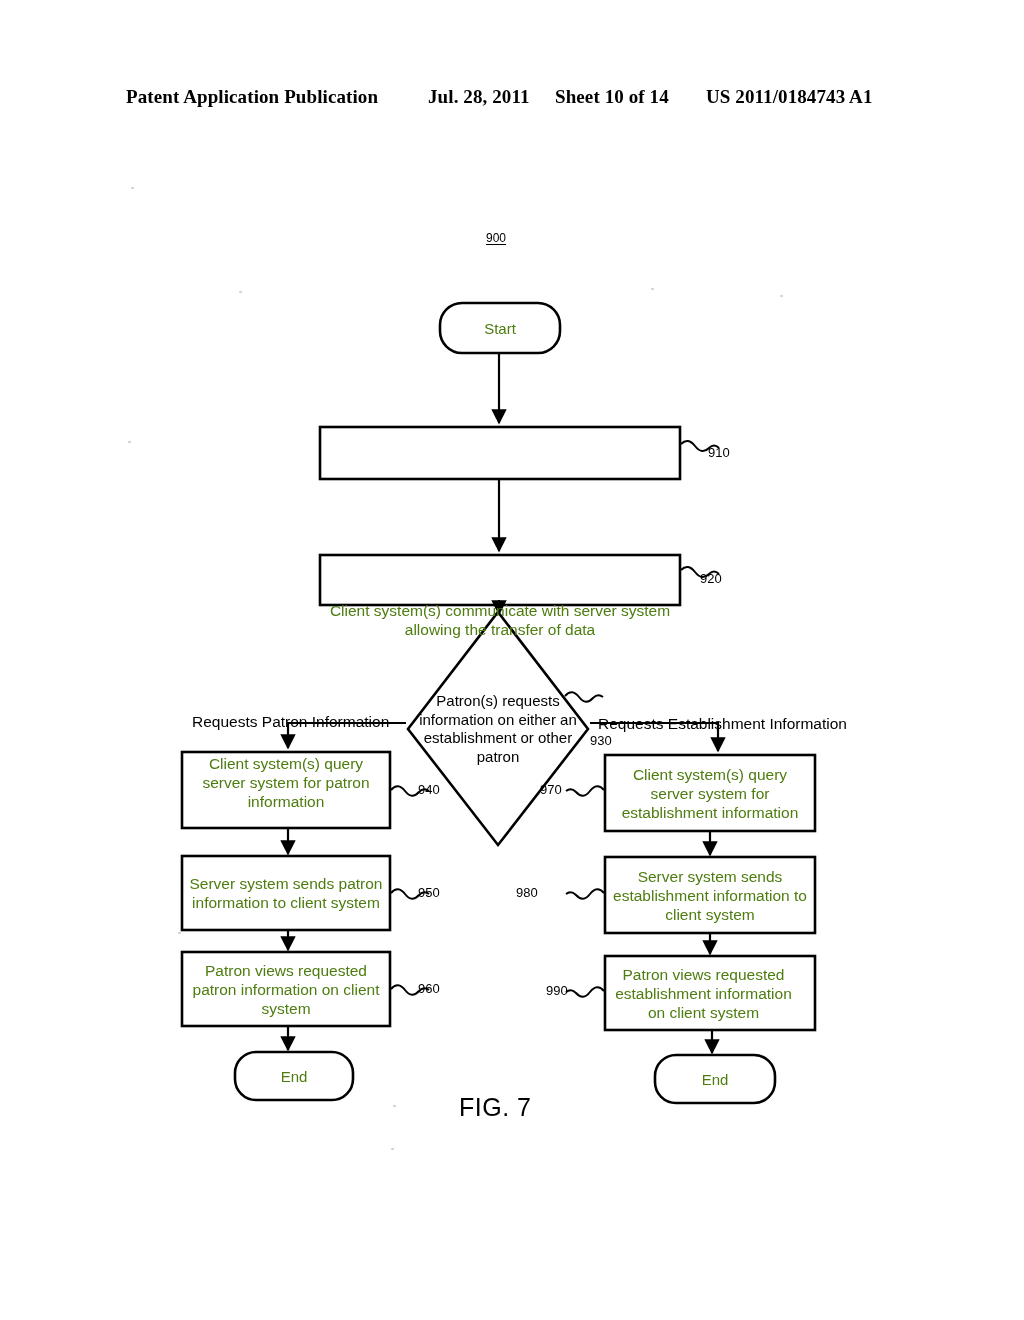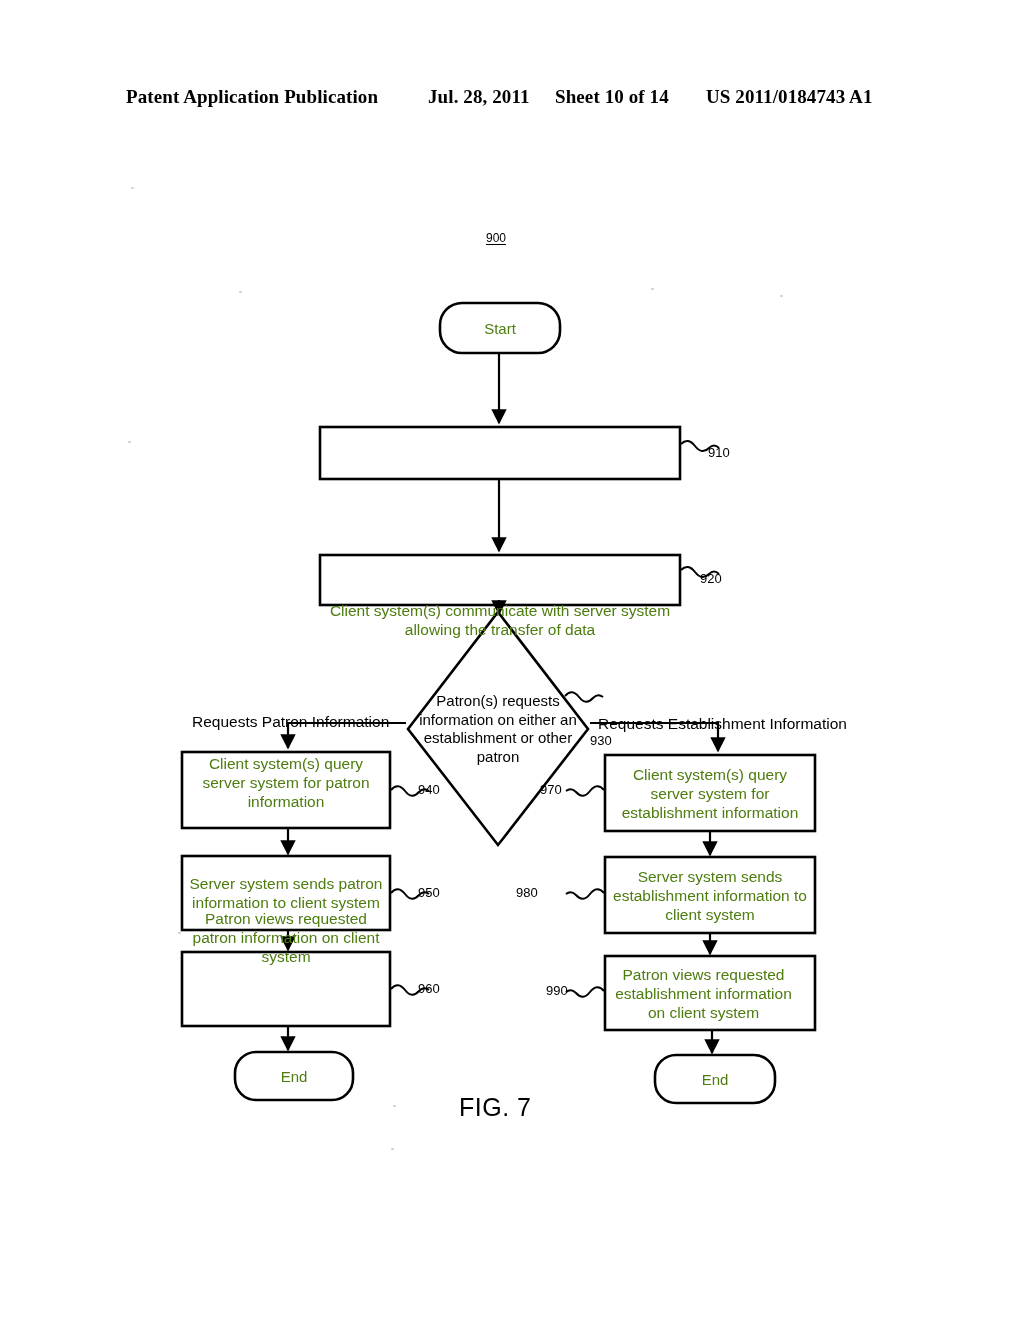--- a/index.html
+++ b/index.html
@@ -208,21 +208,21 @@
 
   <div class="branch-label" style="left:192px; top:713px;">Requests Patron Information</div>
   <div class="branch-label" style="left:598px; top:715px;">Requests Establishment Information</div>
 
   <div class="node-text" style="left:182px; top:752px; width:208px; height:60px;">Client system(s) query server system for patron information</div>
   <div class="ref-num" style="left:418px; top:780px;">940</div>
 
   <div class="node-text" style="left:182px; top:856px; width:208px; height:74px;">Server system sends patron information to client system</div>
   <div class="ref-num" style="left:418px; top:883px;">950</div>
 
-  <div class="node-text" style="left:182px; top:900px; width:208px; height:74px;">Patron views requested patron information on client system</div>
+  <div class="node-text" style="left:182px; top:952px; width:208px; height:74px;">Patron views requested patron information on client system</div>
   <div class="ref-num" style="left:418px; top:979px;">960</div>
 
   <div class="node-text terminal-text" style="left:235px; top:1052px; width:118px; height:48px;">End</div>
 
   <div class="node-text" style="left:605px; top:755px; width:210px; height:76px;">Client system(s) query server system for establishment information</div>
   <div class="ref-num" style="left:540px; top:780px;">970</div>
 
   <div class="node-text" style="left:605px; top:857px; width:210px; height:76px;">Server system sends establishment information to client system</div>
   <div class="ref-num" style="left:516px; top:883px;">980</div>
 

